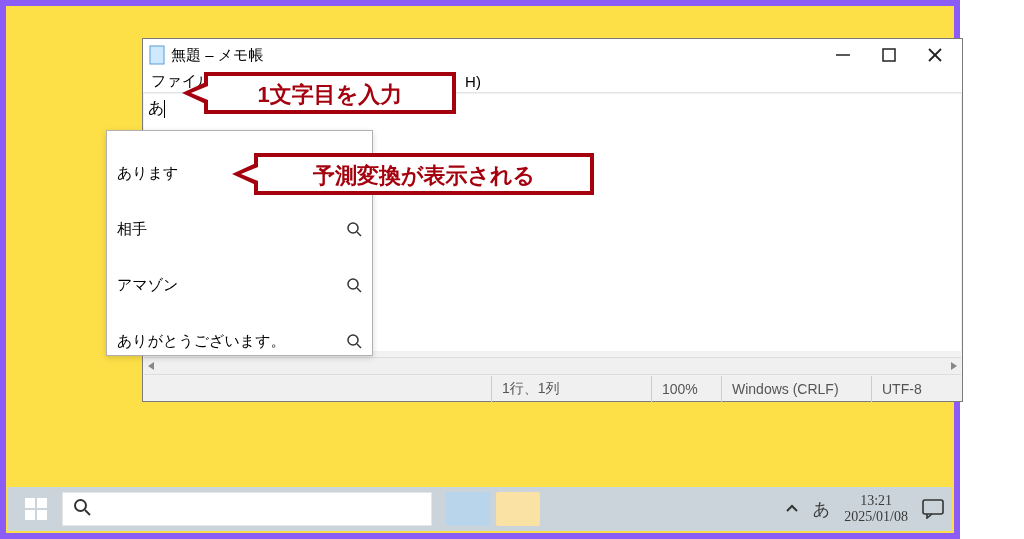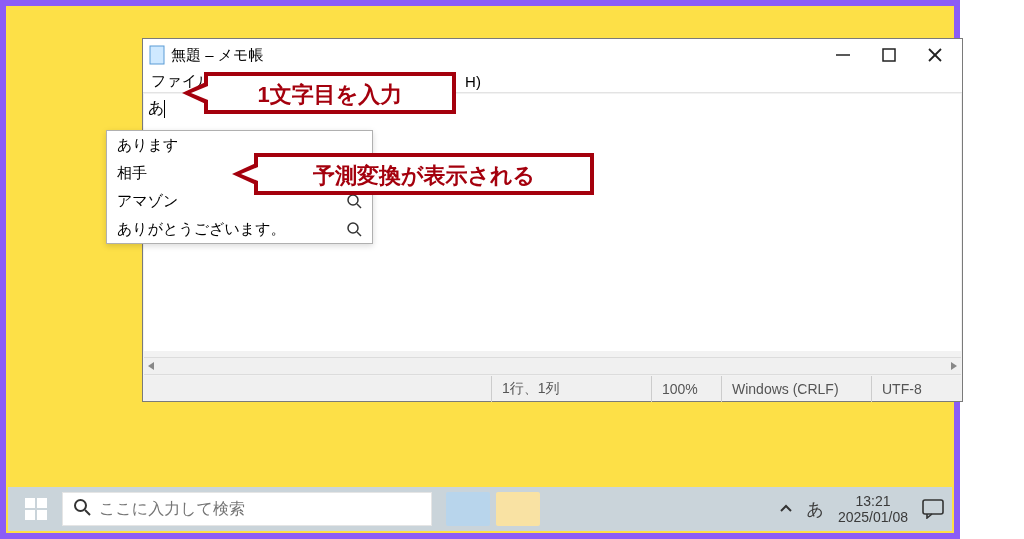--- a/index.html
+++ b/index.html
@@ -45,21 +45,21 @@
   .seg-pos { width: 160px; }
   .seg-zoom { width: 70px; text-align: right; }
   .seg-eol { width: 150px; text-align: right; }
   .seg-enc { width: 90px; }
   
   .ime {
     position: absolute; left: 100px; top: 124px; width: 267px;
     background: #fff; border: 1px solid #b0b0b0; box-shadow: 0 2px 6px rgba(0,0,0,0.15);
     z-index: 5;
   }
-  .ime-row { display: flex; align-items: center; justify-content: space-between; height: 28px; padding: 0 10px; font-size: 15px; color: #000; }
+  .ime-row { display: flex; align-items: center; justify-content: space-between; height: 28px; padding: 0 10px; font-size: 15px; color: #000; margin-top: 28px; }
   .ime-row .mag svg { display: block; }
   
   .callout {
     position: absolute; background: #fff; border: 4px solid #a4000d; color: #a4000d;
     font-weight: 700; font-size: 22px; display: flex; align-items: flex-start; justify-content: center;
     padding: 4px 16px; z-index: 10;
   }
   .callout .tail {
     position: absolute; width: 0; height: 0; left: -26px; top: 50%; transform: translateY(-50%);
     border-top: 12px solid transparent;
@@ -85,21 +85,21 @@
     display: flex; align-items: center; padding: 0 10px; font-size: 16px; color: #555; gap: 8px;
     border: 1px solid #e5e5e5;
   }
   .tb-gap { width: 8px; }
   .task-chip { margin-left: 6px; width: 44px; height: 34px; border-radius: 2px; }
   .chip-blue { background: #b8d5ec; }
   .chip-yellow { background: #f9e2a3; }
   .tb-spacer { flex: 1; }
   .tray { display: flex; align-items: center; gap: 14px; color: #3a3a3a; font-size: 15px; }
   .tray .chev svg { display:block; }
-  .tray .clock { text-align: center; line-height: 1.15; font-size: 14px; }
+  .tray .clock { text-align: center; line-height: 1.15; font-size: 14px; font-family: Liberation Serif, serif; }
   .notifbtn svg { display: block; }
 </style>
 </head>
 <body>
 
 <div class="frame">
 
   <div class="notepad">
     <div class="titlebar">
       <span class="title-icon">
@@ -207,21 +207,20 @@
         <rect x="12" y="12" width="10" height="10" fill="#fff"></rect>
       </svg>
     </div>
     <div class="searchbox">
       <span>
         <svg width="18" height="18" viewBox="0 0 18 18">
             <circle cx="7.5" cy="7.5" r="5.5" fill="none" stroke="#333" stroke-width="2"></circle>
             <line x1="12" y1="12" x2="17" y2="17" stroke="#333" stroke-width="2"></line>
           </svg>
       </span>
-      <input type="text" style="border: none; outline: none; font-size: 16px; flex: 1 1 0%; background: transparent;" placeholder="ここに入力して検索">
     </div>
     <div class="tb-gap"></div>
     <div class="task-chip chip-blue"></div>
     <div class="task-chip chip-yellow"></div>
     <div class="tb-spacer"></div>
     <div class="tray">
       <span class="chev">
         <svg width="14" height="14" viewBox="0 0 14 14">
             <polyline points="2,9 7,4 12,9" fill="none" stroke="#333" stroke-width="2"></polyline>
           </svg>

